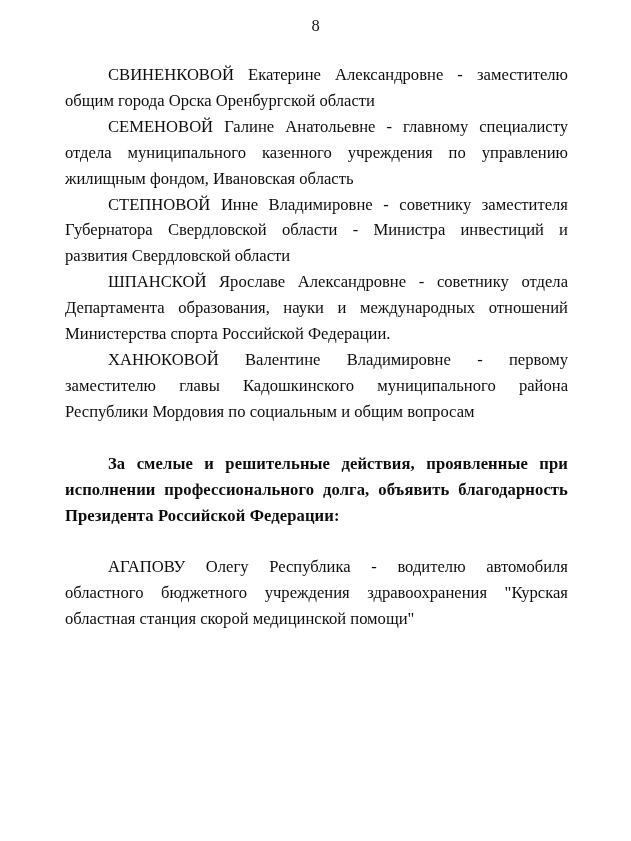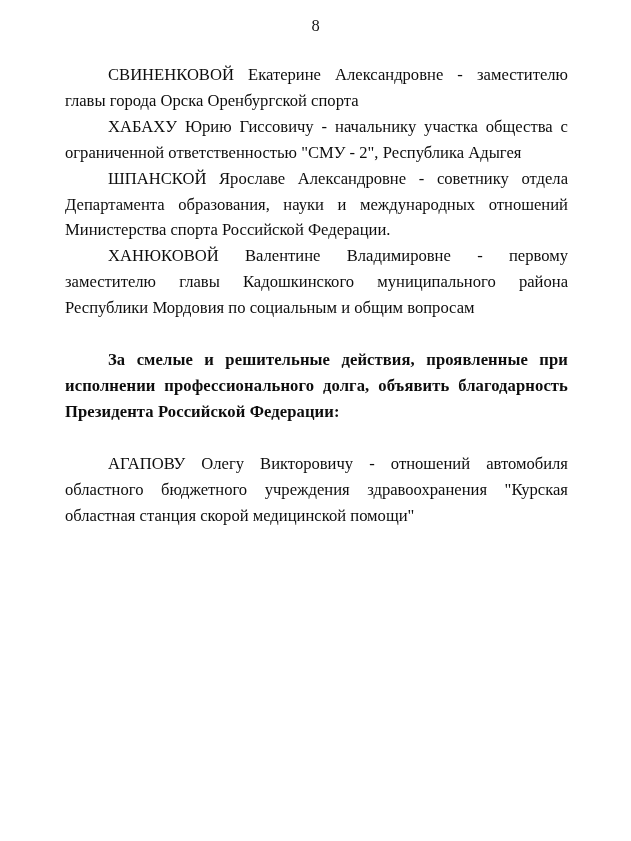--- a/index.html
+++ b/index.html
@@ -77,30 +77,31 @@
 </style>
 </head>
 <body>
 
 <div class="page">
 
   <div class="page-number">8</div>
 
   <div class="body-block">
 
-    <p class="para">СВИНЕНКОВОЙ Екатерине Александровне - заместителю главы города Орска Оренбургской спорта</p>
+    <p class="para">СВИНЕНКОВОЙ Екатерине Александровне - заместителю общим города Орска Оренбургской области</p>
+
+    <p class="para">СЕМЕНОВОЙ Галине Анатольевне - главному специалисту отдела муниципального казенного учреждения по управлению жилищным фондом, Ивановская область</p>
+
+    <p class="para">СТЕПНОВОЙ Инне Владимировне - советнику заместителя Губернатора Свердловской области - Министра инвестиций и развития Свердловской области</p>
 
 
 
-
-
-    <p class="para">ХАБАХУ Юрию Гиссовичу - начальнику участка общества с ограниченной ответственностью "СМУ - 2", Республика Адыгея</p>
 
     <p class="para">ШПАНСКОЙ Ярославе Александровне - советнику отдела Департамента образования, науки и международных отношений Министерства спорта Российской Федерации.</p>
 
     <p class="para">ХАНЮКОВОЙ Валентине Владимировне - первому заместителю главы Кадошкинского муниципального района Республики Мордовия по социальным и общим вопросам</p>
 
     <p class="para bold gap-before gap-after">За смелые и решительные действия, проявленные при исполнении профессионального долга, объявить благодарность Президента Российской Федерации:</p>
 
-    <p class="para">АГАПОВУ Олегу Викторовичу - отношений автомобиля областного бюджетного учреждения здравоохранения "Курская областная станция скорой медицинской помощи"</p>
+    <p class="para">АГАПОВУ Олегу Республика - водителю автомобиля областного бюджетного учреждения здравоохранения "Курская областная станция скорой медицинской помощи"</p>
 
   </div>
 </div>
 
 </body></html>

